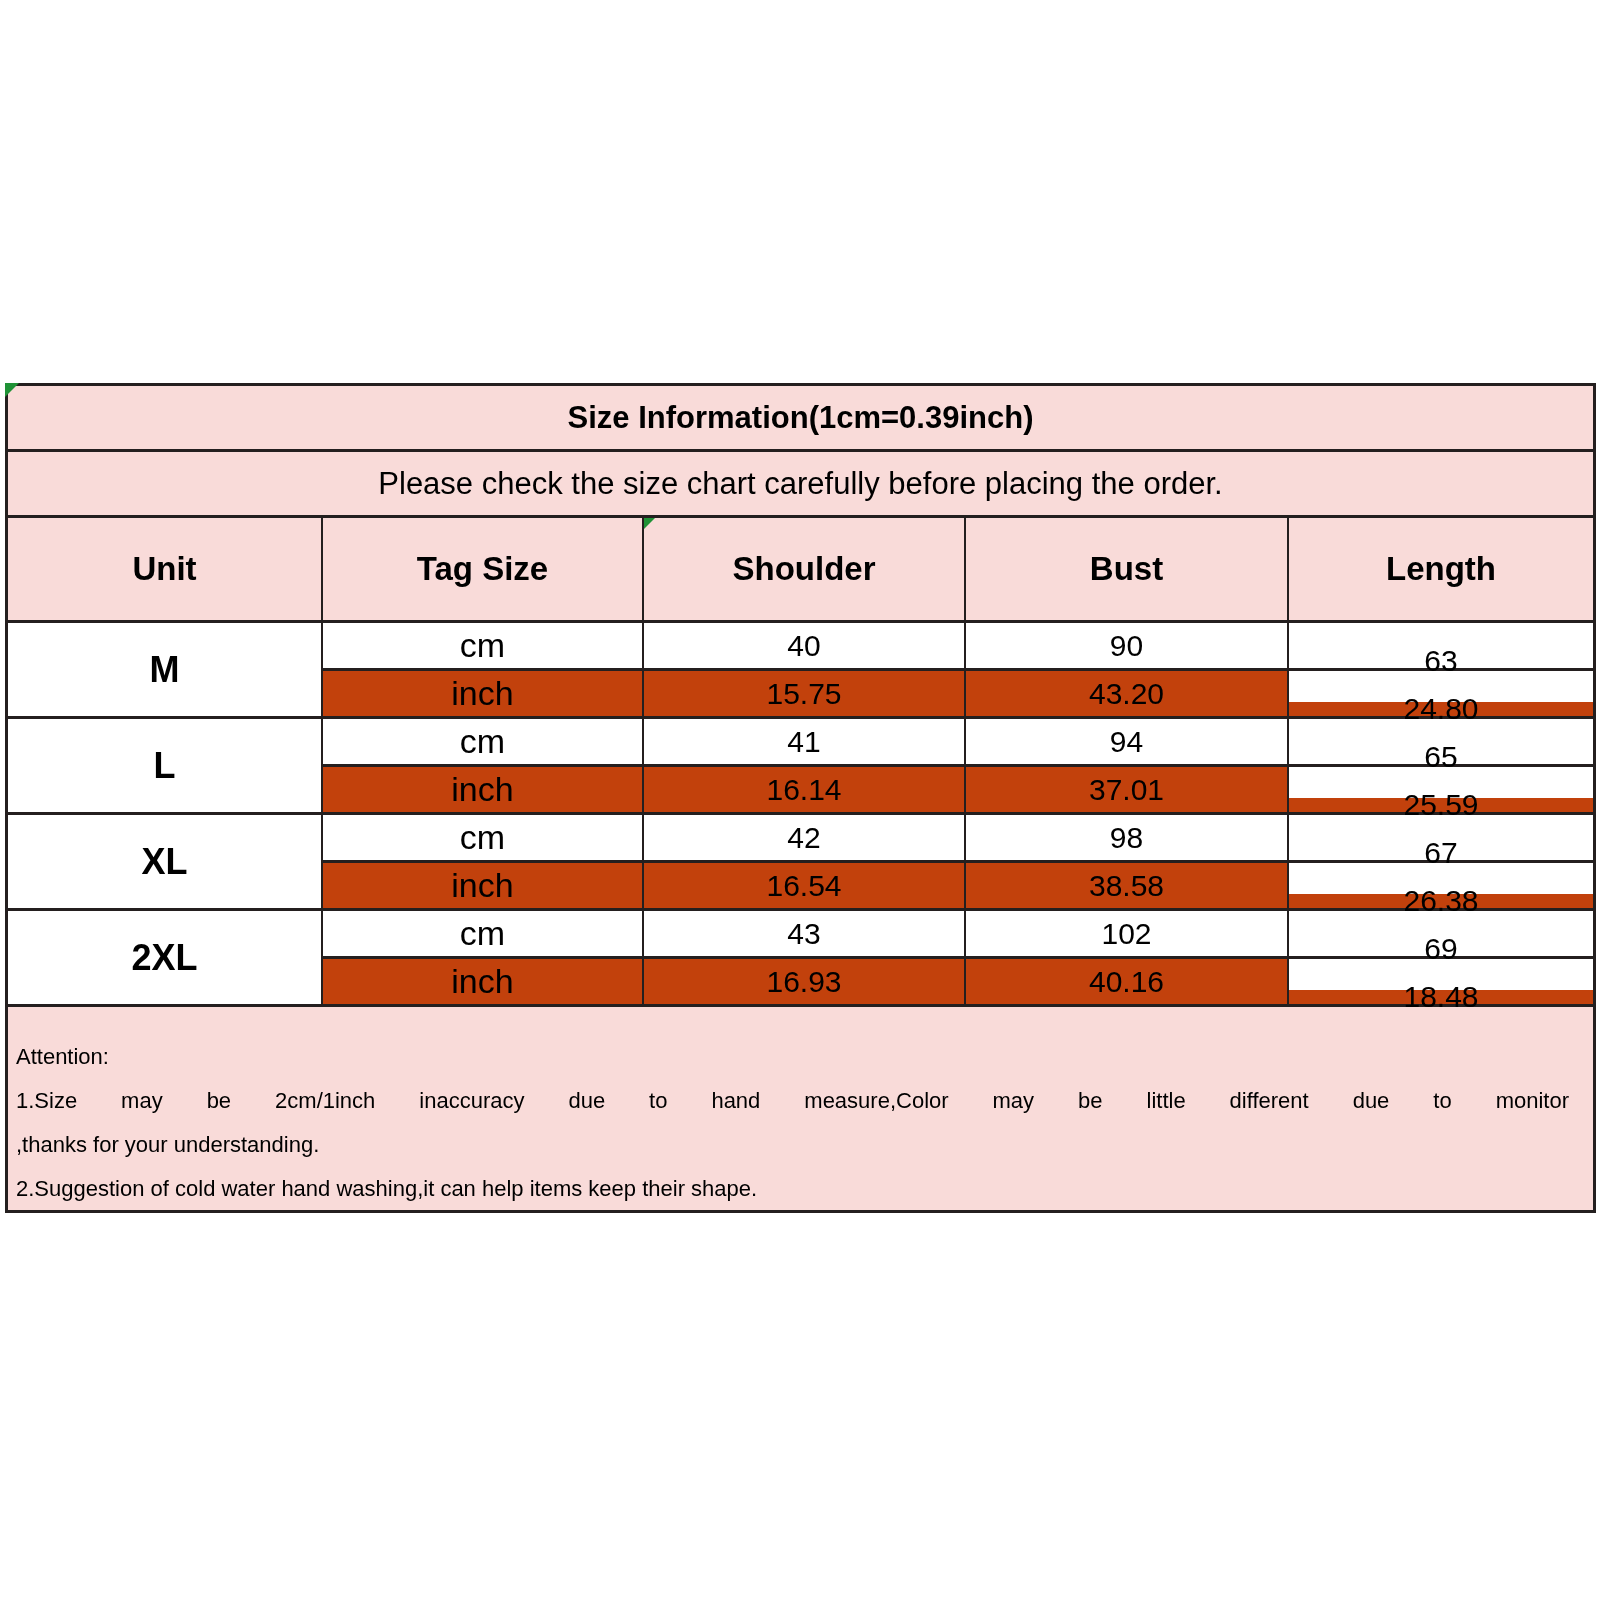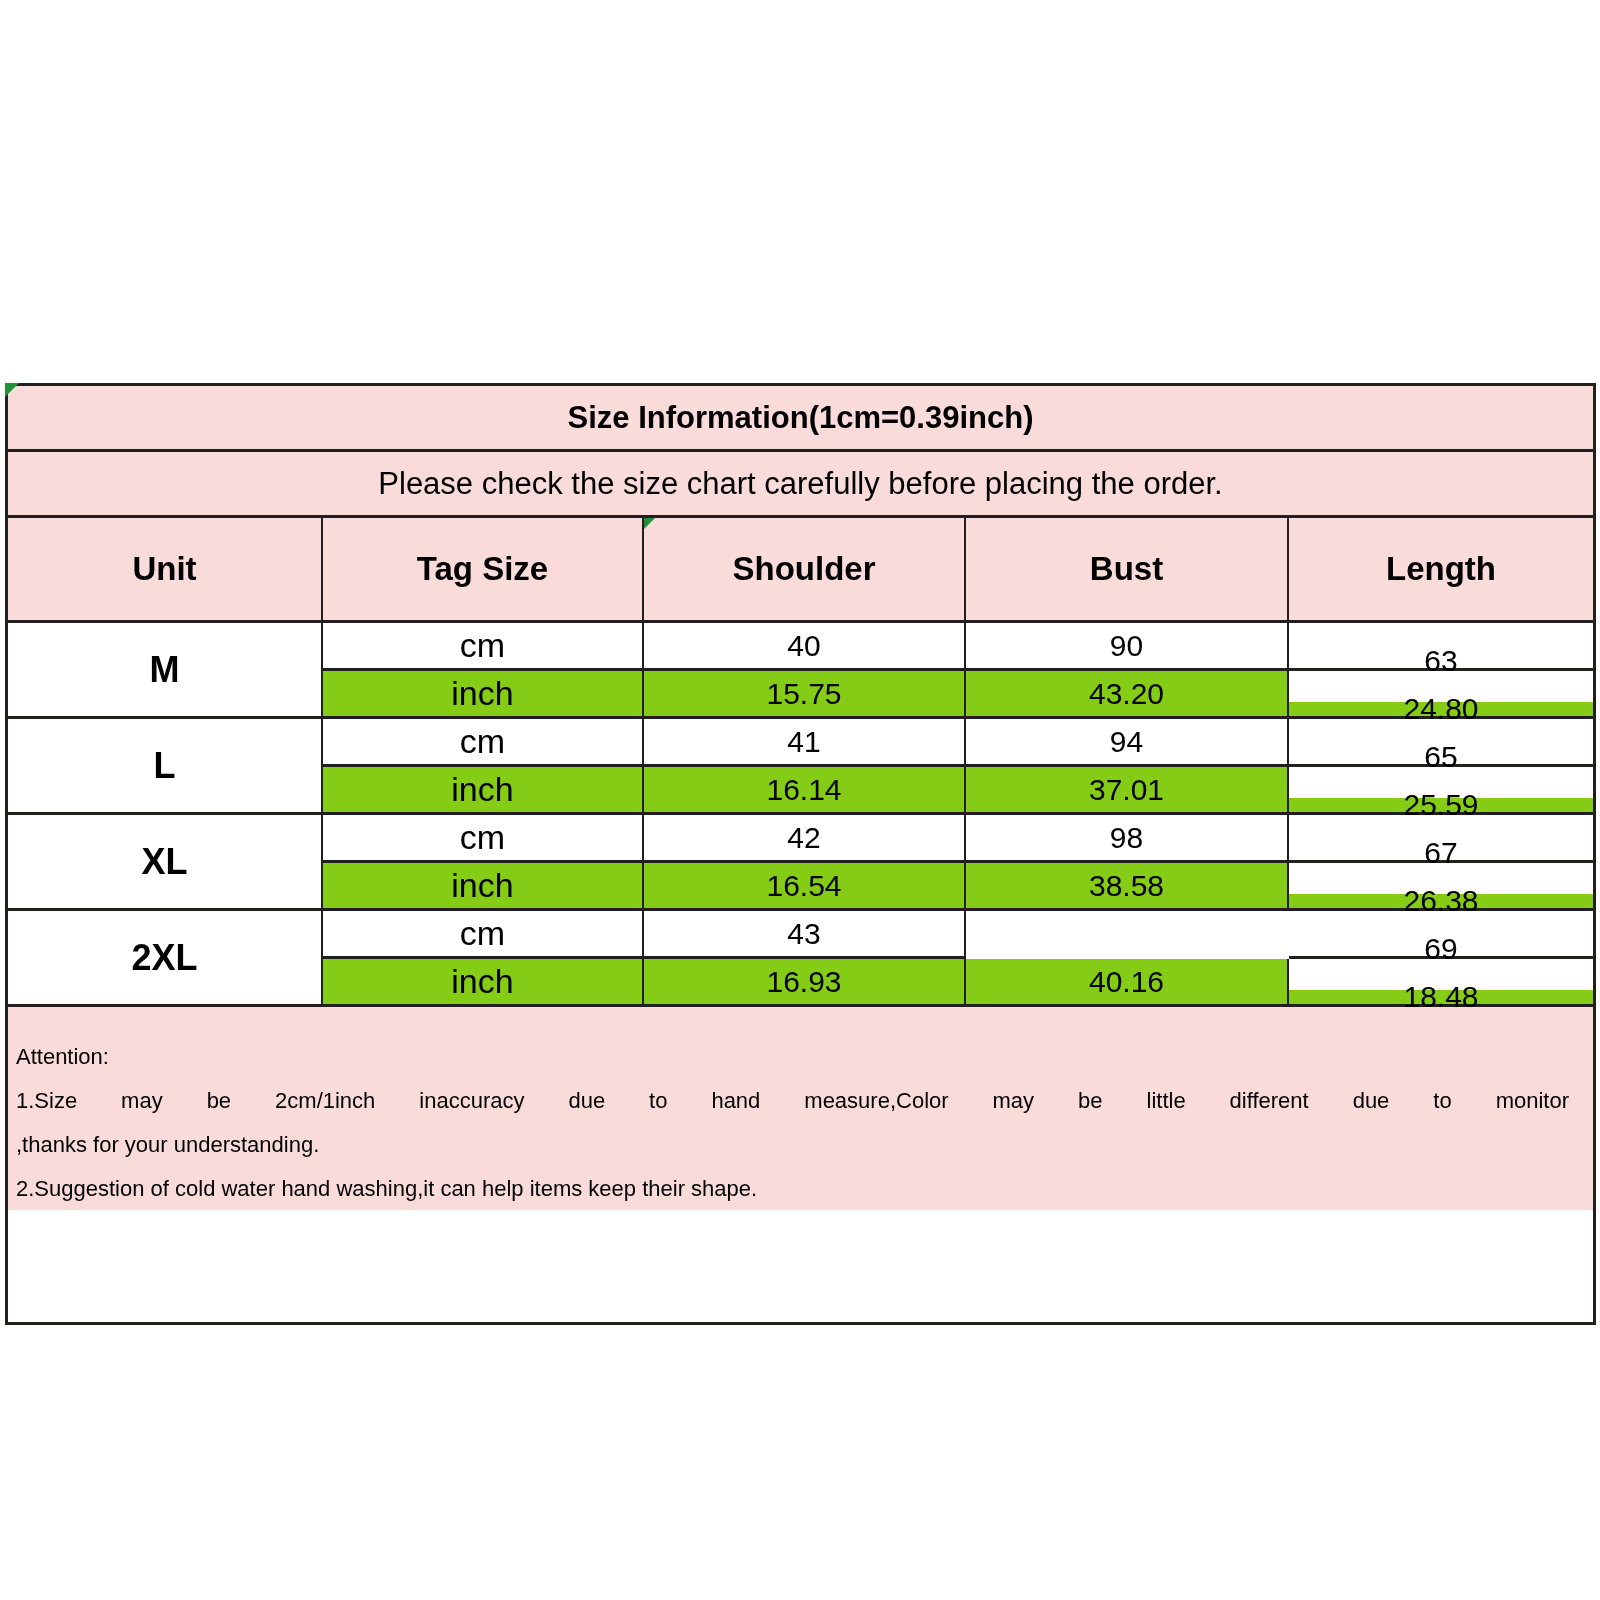--- a/index.html
+++ b/index.html
@@ -7,21 +7,21 @@
   body {
     width: 1600px; height: 1600px;
     position: relative;
     font-family: "Liberation Sans", "DejaVu Sans", sans-serif;
     color: #000000;
     overflow: hidden;
   }
   .sheet {
     position: absolute;
     left: 5px; top: 383px;
-    width: 1591px; height: 942px;
+    width: 1591px; height: 830px;
     border: 3px solid #241f1f;
     background: #ffffff;
   }
   .corner-marker {
     position: absolute; left: -3px; top: -3px;
     width: 0; height: 0;
     border-top: 14px solid #1f9236;
     border-right: 14px solid transparent;
     z-index: 5;
   }
@@ -58,21 +58,21 @@
     display: flex; align-items: center; justify-content: center;
     border-right: 2px solid #241f1f;
   }
   .cell.col-last { border-right: none; margin-top: 31px; }
   .size-cell {
     grid-column: 1; grid-row: 1 / 3;
     background: #ffffff;
     font-size: 36px; font-weight: bold;
   }
   .row-cm { grid-row: 1; background: #ffffff; border-bottom: 3px solid #241f1f; }
-  .row-inch { grid-row: 2; background: #84cc16; }
+  .row-inch { grid-row: 2; background: #c2410c; }
   .unit-cell { font-size: 34px; }
   .num-cell { font-size: 30px; }
   .c2 { grid-column: 2; }
   .c3 { grid-column: 3; }
   .c4 { grid-column: 4; }
   .c5 { grid-column: 5; }
   .attention {
     height: 203px; background: #f9dbd9;
     padding: 28px 24px 0 8px;
     font-size: 22px; line-height: 44px;
@@ -142,20 +142,21 @@
     <div class="cell unit-cell row-inch c2">inch</div>
     <div class="cell num-cell row-inch c3">16.54</div>
     <div class="cell num-cell row-inch c4">38.58</div>
     <div class="cell num-cell row-inch c5 col-last">26.38</div>
   </div>
 
   <div class="cols size-group">
     <div class="cell size-cell">2XL</div>
     <div class="cell unit-cell row-cm c2">cm</div>
     <div class="cell num-cell row-cm c3">43</div>
+    <div class="cell num-cell row-cm c4">102</div>
     <div class="cell num-cell row-cm c5 col-last">69</div>
     <div class="cell unit-cell row-inch c2">inch</div>
     <div class="cell num-cell row-inch c3">16.93</div>
     <div class="cell num-cell row-inch c4">40.16</div>
     <div class="cell num-cell row-inch c5 col-last">18.48</div>
   </div>
 
   <div class="attention">
     <div class="line">Attention:</div>
     <div class="line justify-line">1.Size may be 2cm/1inch inaccuracy due to hand measure,Color may be little different due to monitor</div>

